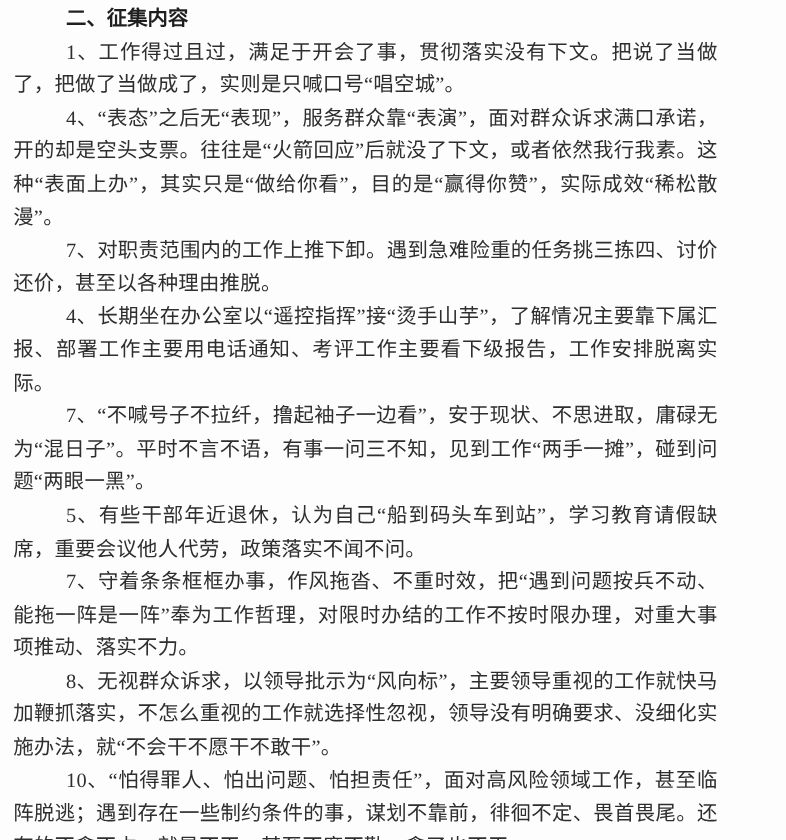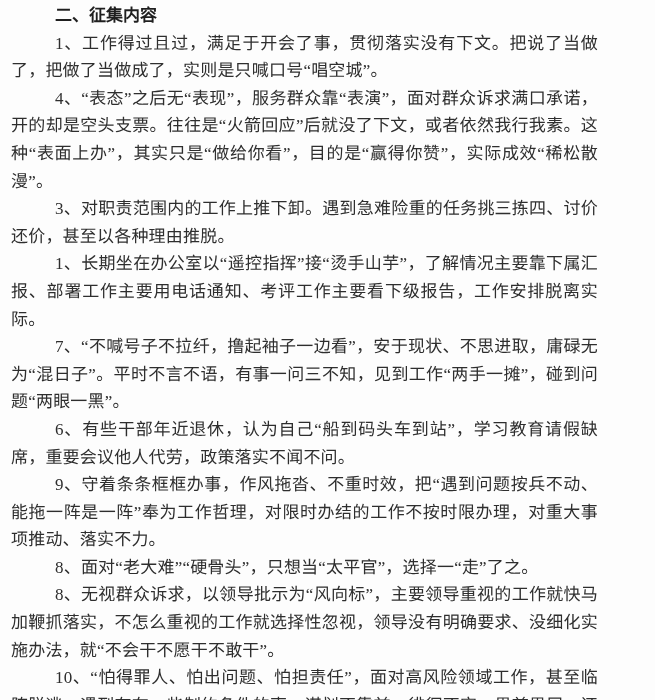--- a/index.html
+++ b/index.html
@@ -40,22 +40,21 @@
   }
 </style>
 </head>
 <body style="background: rgb(253, 253, 253);">
 
 <div class="page" style="color: rgb(46, 46, 46);">
   <h2 class="heading" style="color: rgb(31, 31, 31);">二、征集内容</h2>
   <div id="paragraphs">
       <p class="para">1、工作得过且过，满足于开会了事，贯彻落实没有下文。把说了当做了，把做了当做成了，实则是只喊口号“唱空城”。</p>
       <p class="para">4、“表态”之后无“表现”，服务群众靠“表演”，面对群众诉求满口承诺，开的却是空头支票。往往是“火箭回应”后就没了下文，或者依然我行我素。这种“表面上办”，其实只是“做给你看”，目的是“赢得你赞”，实际成效“稀松散漫”。</p>
-      <p class="para">3、对职责范围内的工作上推下卸。遇到急难险重的任务挑三拣四、讨价还价，甚至以各种理由推脱。</p>
-      <p class="para">1、长期坐在办公室以“遥控指挥”接“烫手山芋”，了解情况主要靠下属汇报、部署工作主要用电话通知、考评工作主要看下级报告，工作安排脱离实际。</p>
+      <p class="para">7、对职责范围内的工作上推下卸。遇到急难险重的任务挑三拣四、讨价还价，甚至以各种理由推脱。</p>
+      <p class="para">4、长期坐在办公室以“遥控指挥”接“烫手山芋”，了解情况主要靠下属汇报、部署工作主要用电话通知、考评工作主要看下级报告，工作安排脱离实际。</p>
       <p class="para">7、“不喊号子不拉纤，撸起袖子一边看”，安于现状、不思进取，庸碌无为“混日子”。平时不言不语，有事一问三不知，见到工作“两手一摊”，碰到问题“两眼一黑”。</p>
-      <p class="para">6、有些干部年近退休，认为自己“船到码头车到站”，学习教育请假缺席，重要会议他人代劳，政策落实不闻不问。</p>
-      <p class="para">9、守着条条框框办事，作风拖沓、不重时效，把“遇到问题按兵不动、能拖一阵是一阵”奉为工作哲理，对限时办结的工作不按时限办理，对重大事项推动、落实不力。</p>
-      <p class="para">8、面对“老大难”“硬骨头”，只想当“太平官”，选择一“走”了之。</p>
+      <p class="para">5、有些干部年近退休，认为自己“船到码头车到站”，学习教育请假缺席，重要会议他人代劳，政策落实不闻不问。</p>
+      <p class="para">7、守着条条框框办事，作风拖沓、不重时效，把“遇到问题按兵不动、能拖一阵是一阵”奉为工作哲理，对限时办结的工作不按时限办理，对重大事项推动、落实不力。</p>
       <p class="para">8、无视群众诉求，以领导批示为“风向标”，主要领导重视的工作就快马加鞭抓落实，不怎么重视的工作就选择性忽视，领导没有明确要求、没细化实施办法，就“不会干不愿干不敢干”。</p>
       <p class="para">10、“怕得罪人、怕出问题、怕担责任”，面对高风险领域工作，甚至临阵脱逃；遇到存在一些制约条件的事，谋划不靠前，徘徊不定、畏首畏尾。还有的不贪不占，就是不干，甚至不廉不勤，贪了也不干。</p>
     </div>
 </div>
 
 </body></html>

